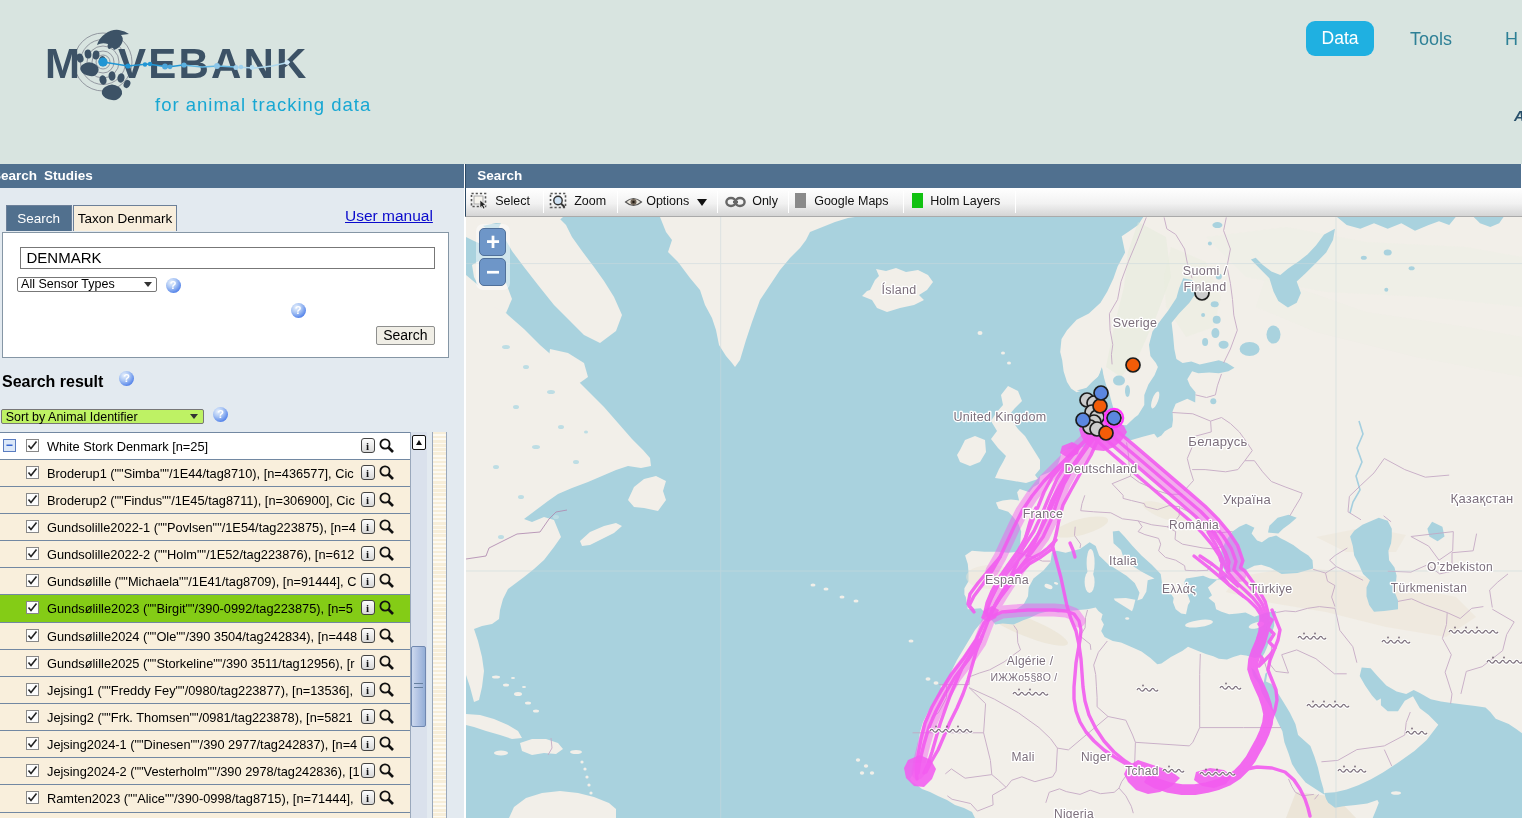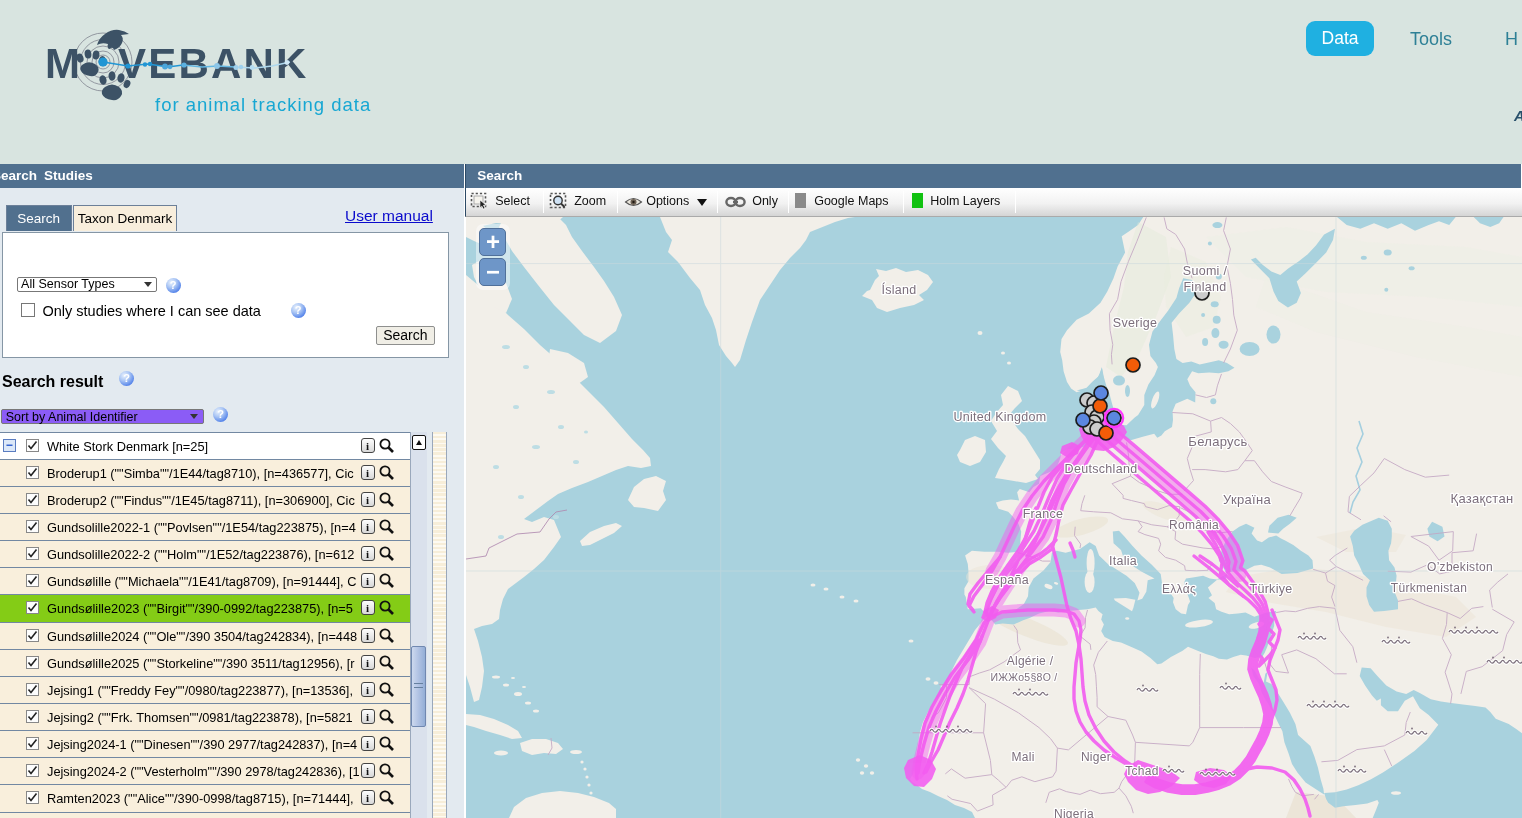--- a/index.html
+++ b/index.html
@@ -23,21 +23,21 @@
 #tab2{left:73.3px;width:103.3px;background:#f8eedc;color:#000;line-height:25px}
 #usermanual{position:absolute;left:345px;top:19px;color:#0a0acc;font-size:15.5px;text-decoration:underline}
 #fieldset{position:absolute;left:1.6px;top:43.3px;width:447.3px;height:126.2px;background:#fff;border:1px solid #8596a5}
 #din{position:absolute;left:17.9px;top:13.9px;width:414.3px;height:22.6px;border:1px solid #777;font-size:15px;padding-left:5px;line-height:20px;background:#fff}
 #dsel{position:absolute;left:14.5px;top:44px;width:139.7px;height:15.1px;border:1px solid #777;border-radius:2px;background:#fff;font-size:12.5px;line-height:13px;padding-left:3px}
 #dsel:after{content:"";position:absolute;right:4px;top:4px;border-left:4px solid transparent;border-right:4px solid transparent;border-top:5px solid #333}
 #chkrow{position:absolute;left:18.9px;top:70.4px;width:400px;height:16px;font-size:14.5px;color:#000}
 #chkbox{position:absolute;left:0;top:0;width:13.7px;height:13.7px;border:1px solid #777;background:#fff}
 #sbtn{position:absolute;left:373.3px;top:93.7px;width:58.9px;height:18.8px;background:#f0eee6;border:1px solid #8e8f8e;border-radius:2px;font-size:14px;text-align:center;line-height:17px;color:#000}
 #sres{position:absolute;left:2px;top:184.4px;font-size:16px;font-weight:700;color:#000}
-#ssel{position:absolute;left:0.7px;top:220.5px;width:203px;height:15px;border:1px solid #777;border-radius:2px;background:#8b5cf6;font-size:12.5px;line-height:14px;padding-left:4px}
+#ssel{position:absolute;left:0.7px;top:220.5px;width:203px;height:15px;border:1px solid #777;border-radius:2px;background:#bef264;font-size:12.5px;line-height:14px;padding-left:4px}
 #ssel:after{content:"";position:absolute;right:5px;top:4px;border-left:4.5px solid transparent;border-right:4.5px solid transparent;border-top:5.5px solid #333}
 .qball{position:absolute;border-radius:50%;background:radial-gradient(circle at 35% 30%,#e8f1fd 0%,#a8c4f4 38%,#5584ea 75%,#3a66d8 100%);color:#fff;font-weight:700;text-align:center;display:inline-block}
 #list{position:absolute;left:0;top:0;width:464.2px;height:630px}
 .lrow{position:absolute;left:0;width:409.6px;height:27.15px;border-top:1px solid #7288a2;overflow:hidden}
 .rtxt{position:absolute;left:47px;top:6px;font-size:12.8px;color:#000;white-space:nowrap}
 .chk{display:inline-block;width:13px;height:13px;border:1px solid #888;background:#fdfdfd}
 .chk svg{position:relative;top:-3px;left:0px}
 .expbox{position:absolute;left:2.8px;top:6px;width:13px;height:13px;background:#dce8f8;border:1px solid #5a7cc0;color:#2255cc;font-size:12px;line-height:11px;text-align:center;font-weight:700}
 .ic-info{position:absolute;left:360.5px;top:5px;width:14px;height:15px;border:1.4px solid #444;border-radius:3px;background:linear-gradient(#fdfdfd,#d8d8d8);font-size:11px;font-weight:700;color:#111;text-align:center;line-height:14px;font-family:"Liberation Serif",serif}
 .ic-mag{position:absolute;left:378px;top:4px}
@@ -102,26 +102,23 @@
 </div>
 <div id="lbar">
     <span style="left:-8px">Search</span>
     <span style="left:44px">Studies</span>
   </div>
 <div id="lpanel">
   <div class="tab" id="tab1">Search</div>
     <div class="tab" id="tab2">Taxon Denmark</div>
   <a id="usermanual">User manual</a>
   <div id="fieldset">
+    <div id="din">DENMARK</div>
     <div id="dsel">All Sensor Types</div>
     <span class="qball" style="left:163px;top:45px;width:15px;height:15px;font-size:11px;line-height:15px">?</span>
-    <div id="chkrow">
-        <span id="chkbox"></span>
-        <span style="position:absolute;left:21px;top:0px">Only studies where I can see data</span>
-      </div>
     <span class="qball" style="left:288px;top:70px;width:15px;height:15px;font-size:11px;line-height:15px">?</span>
     <div id="sbtn">Search</div>
   </div>
   <div id="sres">Search result</div>
   <span class="qball" style="left:119px;top:183px;width:15px;height:15px;font-size:11px;line-height:15px">?</span>
   <div id="ssel">Sort by Animal Identifier</div>
   <span class="qball" style="left:213px;top:219px;width:15px;height:15px;font-size:11px;line-height:15px">?</span>
   <div id="list">
       <div class="lrow" style="top:243.2px;background:#ffffff">
         <span class="expbox">−</span>

